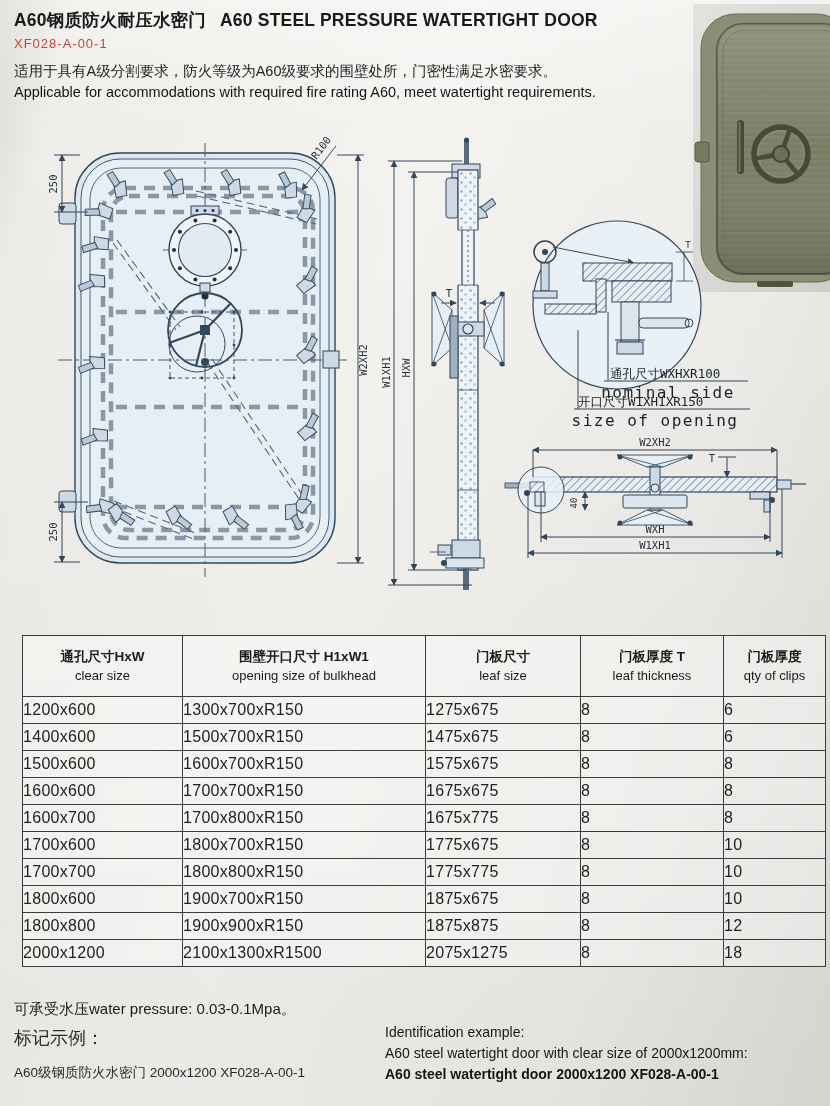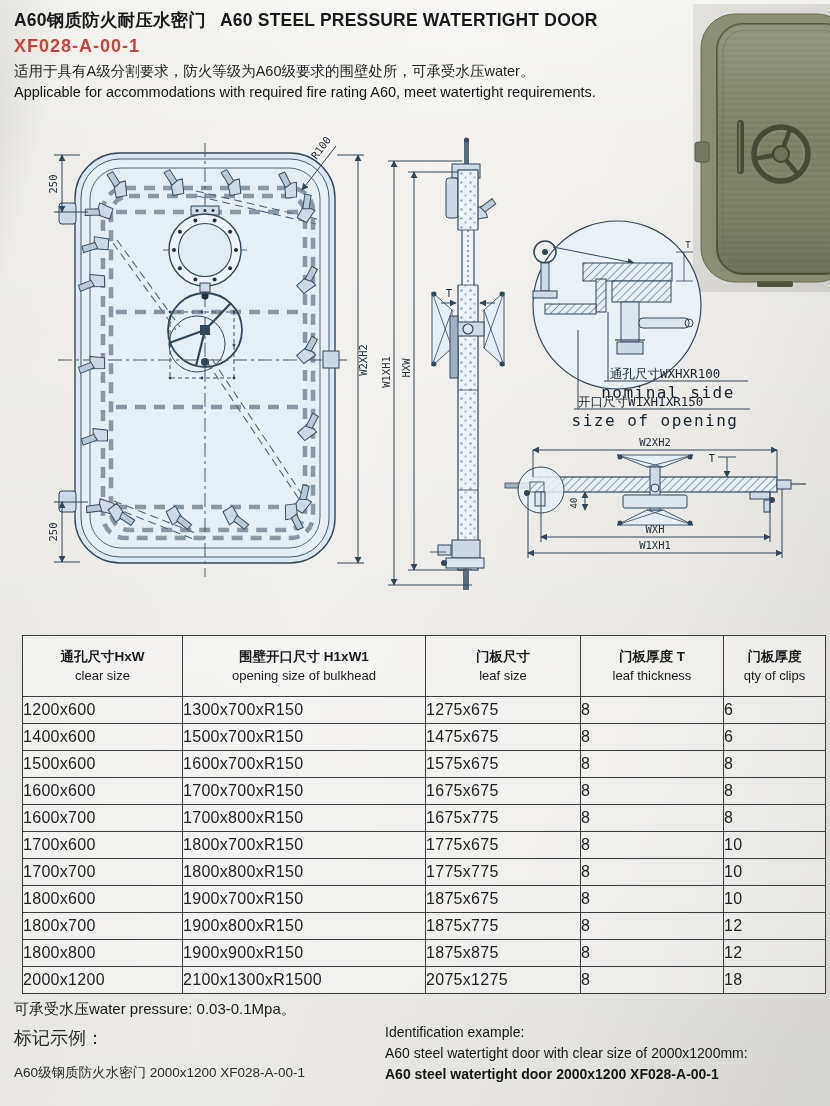--- a/index.html
+++ b/index.html
@@ -6,21 +6,21 @@
   .page{
     position:relative;width:830px;height:1106px;overflow:hidden;
     font-family:"Liberation Sans",sans-serif;color:#1d1d1d;
     background:
       linear-gradient(180deg, rgba(255,255,255,.35) 0%, rgba(255,255,255,0) 12%, rgba(0,0,0,.04) 96%),
       linear-gradient(105deg,#d7d6d2 0%,#eeede9 7%,#f4f3f0 42%,#edece8 75%,#dddcd8 100%);
   }
   .abs{position:absolute;}
   .title{left:14px;top:8px;font-size:17.5px;font-weight:bold;letter-spacing:.2px;color:#191919;white-space:nowrap;}
   .title .gap{display:inline-block;width:14px;}
-  .model{left:14px;top:36px;font-size:18px;font-weight:bold;letter-spacing:1px;color:#c8443a;}
+  .model{left:14px;top:36px;font-size:13px;font-weight:normal;letter-spacing:1px;color:#c8443a;}
   .desc-zh{left:14px;top:62px;font-size:14.5px;color:#232323;}
   .desc-en{left:14px;top:84px;font-size:14.5px;color:#141414;}
 
   
   .tablewrap{left:22px;top:635px;width:803px;}
   table.spec{width:100%;border-collapse:collapse;table-layout:fixed;background:rgba(255,255,255,.38);}
   table.spec th,table.spec td{border:1.5px solid #3c3c3c;vertical-align:middle;padding:0;}
   table.spec th{height:60px;font-weight:normal;}
   table.spec th .zh{display:block;font-size:13.5px;font-weight:600;color:#1a1a1a;line-height:1.5;}
   table.spec th .en{display:block;font-size:13px;color:#1a1a1a;line-height:1.3;}
@@ -54,21 +54,21 @@
 </style>
 </head>
 <body>
 
 <div class="page">
 
   <div class="abs title">
     <span>A60钢质防火耐压水密门</span><span class="gap"></span><span>A60 STEEL PRESSURE WATERTIGHT DOOR</span>
   </div>
   <div class="abs model">XF028-A-00-1</div>
-  <div class="abs desc-zh">适用于具有A级分割要求，防火等级为A60级要求的围壁处所，可承受水压water。</div>
+  <div class="abs desc-zh">适用于具有A级分割要求，防火等级为A60级要求的围壁处所，门密性满足水密要求。</div>
   <div class="abs desc-en">Applicable for accommodations with required fire rating A60, meet watertight requirements.</div>
 
   <svg class="abs" style="left:693px;top:4px;" width="137" height="288" viewBox="0 0 137 288">
     <defs>
       <linearGradient id="pbg" x1="0" y1="0" x2="1" y2="1">
         <stop offset="0" stop-color="#e3e2df"></stop>
           <stop offset="1" stop-color="#cfceca"></stop>
       </linearGradient>
       <pattern id="stripes" width="6" height="6" patternUnits="userSpaceOnUse">
         <rect width="6" height="6" fill="#80836a"></rect>
@@ -469,27 +469,20 @@
             <td>10</td>
           </tr>
           <tr>
             <td>1800x600</td>
             <td>1900x700xR150</td>
             <td>1875x675</td>
             <td>8</td>
             <td>10</td>
           </tr>
           <tr>
-            <td>1800x700</td>
-            <td>1900x800xR150</td>
-            <td>1875x775</td>
-            <td>8</td>
-            <td>12</td>
-          </tr>
-          <tr>
             <td>1800x800</td>
             <td>1900x900xR150</td>
             <td>1875x875</td>
             <td>8</td>
             <td>12</td>
           </tr>
           <tr>
             <td>2000x1200</td>
             <td>2100x1300xR1500</td>
             <td>2075x1275</td>

